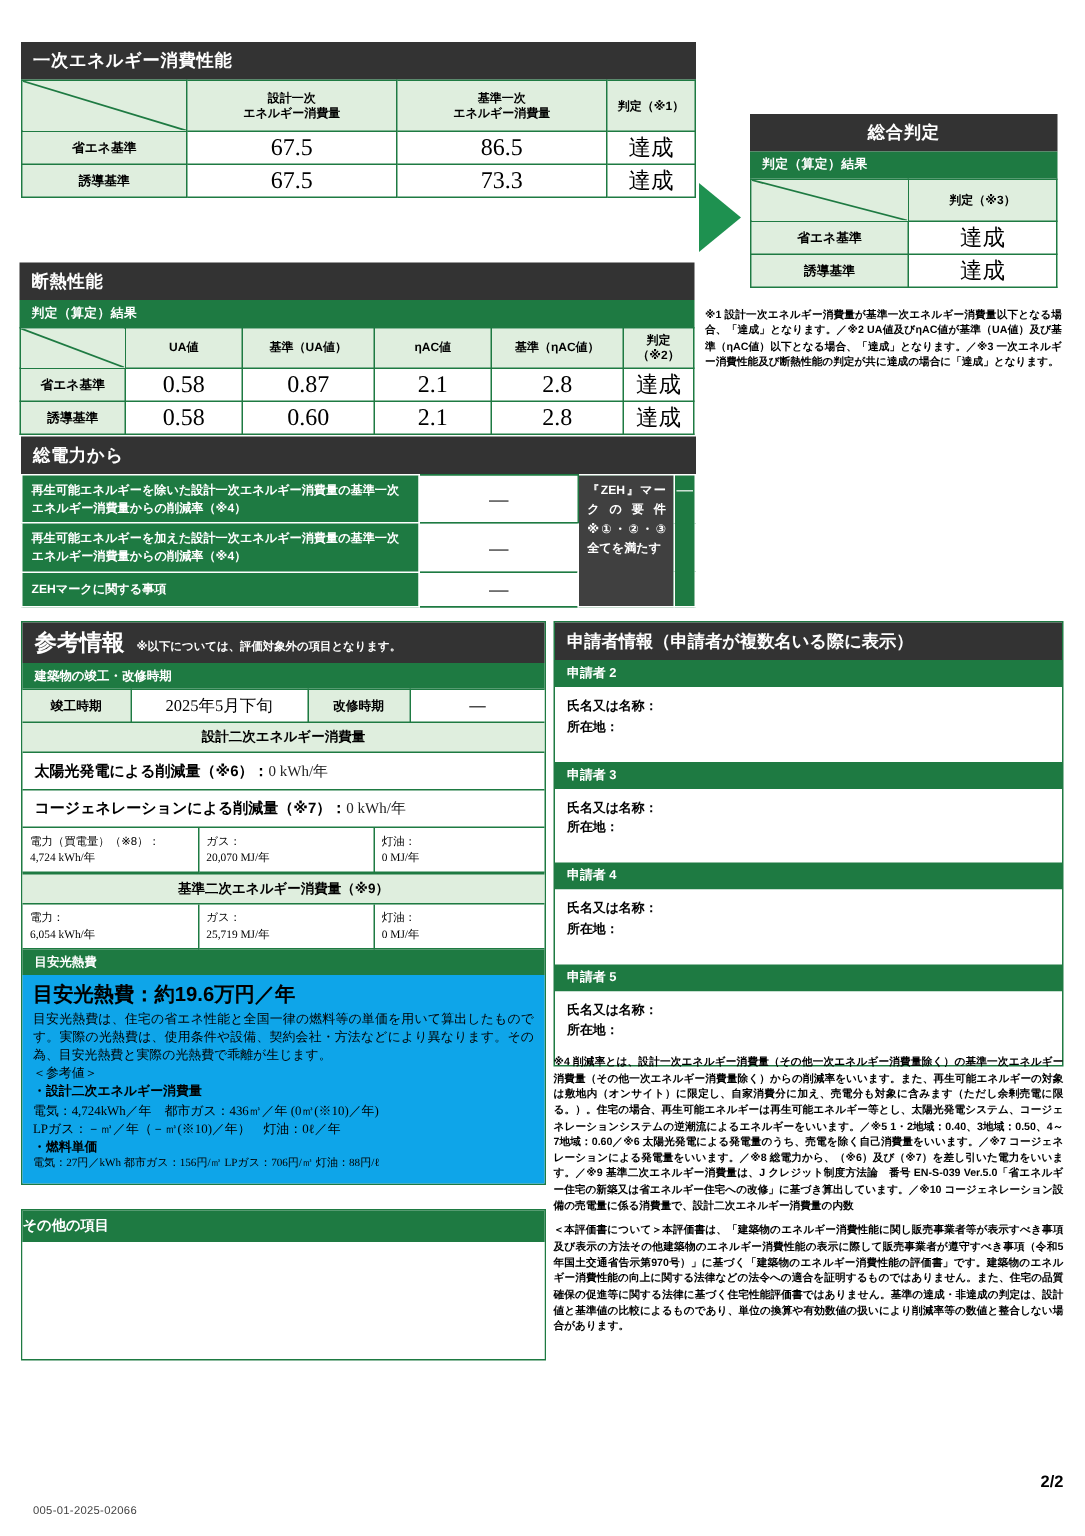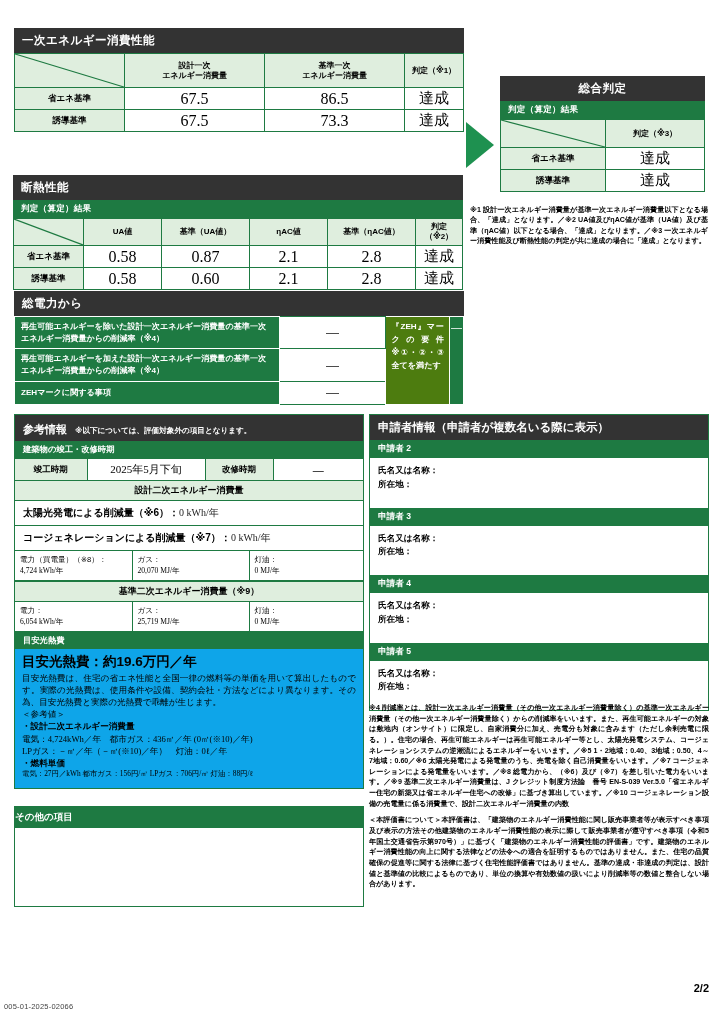--- a/index.html
+++ b/index.html
@@ -62,42 +62,42 @@
   .sec-app { position:absolute; left:369px; top:414px; width:340px; }
   .note2 {
     position:absolute; left:369px; top:703px; width:340px;
     font-size:7.1px; line-height:1.5; text-align:justify; font-weight:bold;
   }
   .note2 p { margin:0 0 6px 0; }
 
   .sec-other { position:absolute; left:14px; top:806px; width:350px; }
 
   .pageno { position:absolute; right:14px; top:982px; font-size:11px; font-weight:bold; }
-  .docid  { position:absolute; left:4px; top:1002px; font-size:7.5px; color:#444; letter-spacing:.2px; }
+  .docid  { position:absolute; left:22px; top:1002px; font-size:7.5px; color:#444; letter-spacing:.2px; }
 
   
   .spec td { border:1px solid #ffffff; }
   .spec .lbl {
     background:#1e7a42; color:#fff; font-weight:bold; font-size:8.1px;
     padding:4px 6px; line-height:1.45; width:292px;
   }
   .spec .dash {
     background:#fff; text-align:center; font-size:13px; color:#333;
     width:118px; border:1px solid #1e7a42;
   }
   .spec .zeh {
-    background:#4d7c0f; color:#fff; font-weight:bold; font-size:8.1px;
+    background:#404040; color:#fff; font-weight:bold; font-size:8.1px;
     padding:4px 5px; line-height:1.6; vertical-align:top; width:66px;
     text-align:justify;
   }
   .spec .zehdash { background:#1e7a42; color:#fff; text-align:center; font-size:11px; width:14px; }
 
   
   .ref-head { background:#333; color:#fff; padding:4px 8px; }
-  .ref-head b { font-size:11px; }
+  .ref-head b { font-size:15px; }
   .ref-head span { font-size:7.6px; font-weight:bold; margin-left:8px; }
   .greenbar { background:#1e7a42; color:#fff; font-weight:bold; font-size:8.3px; padding:3px 8px; }
   .lt-bar { background:#dfeede; text-align:center; font-weight:bold; font-size:9px; padding:3px; }
   .lineitem { font-size:10px; font-weight:bold; padding:5px 8px; }
   .lineitem .num { font-family:"Liberation Serif","DejaVu Serif",serif; font-weight:normal; color:#222; }
   .three td { font-size:7.6px; padding:3px 5px; line-height:1.5; vertical-align:top; }
   .three td .num { font-family:"Liberation Serif","DejaVu Serif",serif; }
 
   .cost-title { font-size:13.5px; font-weight:bold; margin:0 0 1px 0; }
   .cost-body { font-size:8.6px; line-height:1.42; text-align:justify; }

